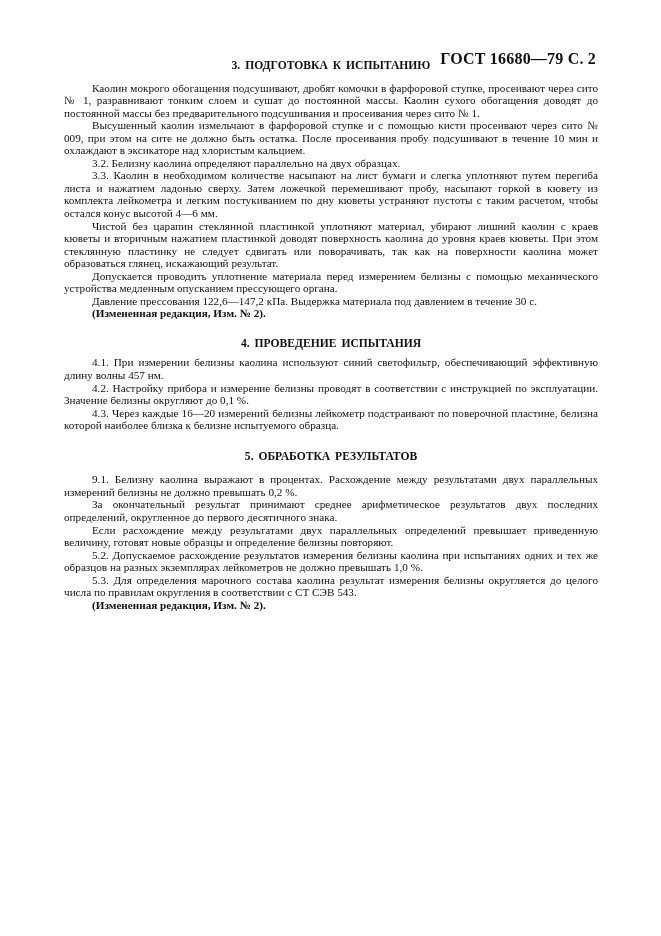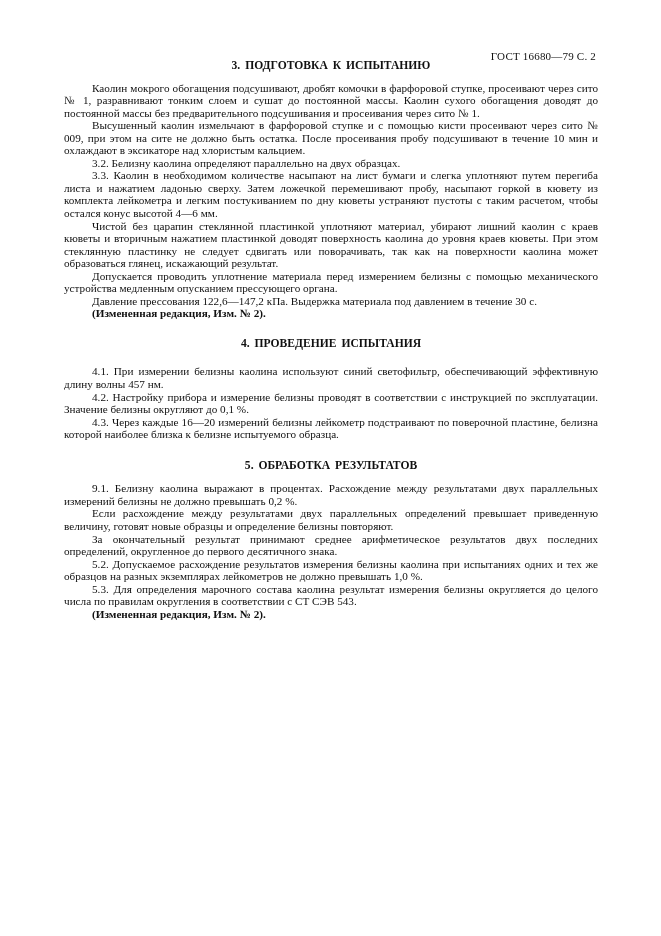--- a/index.html
+++ b/index.html
@@ -12,42 +12,42 @@
       height: 936px;
       position: relative;
       overflow: hidden;
       font-family: "Liberation Serif", "DejaVu Serif", serif;
       color: #111111;
     }
     .page-header {
       position: absolute;
       top: 50px;
       right: 65px;
-      font-weight: normal;
-      font-size: 11px;
+      font-weight: bold;
+      font-size: 16px;
       letter-spacing: 0.2px;
     }
     .content {
       position: absolute;
       top: 60px;
       left: 64px;
       width: 534px;
       font-size: 11.2px;
       line-height: 12.55px;
     }
     .section-title {
       text-align: center;
       font-weight: bold;
       font-size: 11.6px;
       margin: 0;
       padding: 0;
       word-spacing: 2px;
     }
     .s3-title { margin-bottom: 9px; }
-    .s4-title { margin-top: 18px; margin-bottom: 15px; }
+    .s4-title { margin-top: 18px; margin-bottom: 6px; }
     .s5-title { margin-top: 19px; margin-bottom: 10px; }
     .para {
       margin: 0;
       text-indent: 28px;
       text-align: justify;
     }
     .para.bold {
       font-weight: bold;
     }
   </style>
@@ -73,20 +73,20 @@
   <section>
     <h2 class="section-title s4-title">4. ПРОВЕДЕНИЕ ИСПЫТАНИЯ</h2>
     <p class="para">4.1. При измерении белизны каолина используют синий светофильтр, обеспечивающий эффективную длину волны 457 нм.</p>
     <p class="para">4.2. Настройку прибора и измерение белизны проводят в соответствии с инструкцией по эксплуатации. Значение белизны округляют до 0,1 %.</p>
     <p class="para">4.3. Через каждые 16—20 измерений белизны лейкометр подстраивают по поверочной пластине, белизна которой наиболее близка к белизне испытуемого образца.</p>
   </section>
 
   <section>
     <h2 class="section-title s5-title">5. ОБРАБОТКА РЕЗУЛЬТАТОВ</h2>
     <p class="para">9.1. Белизну каолина выражают в процентах. Расхождение между результатами двух параллельных измерений белизны не должно превышать 0,2 %.</p>
+    <p class="para">За окончательный результат принимают среднее арифметическое результатов двух последних определений, округленное до первого десятичного знака.</p>
     <p class="para">Если расхождение между результатами двух параллельных определений превышает приведенную величину, готовят новые образцы и определение белизны повторяют.</p>
-    <p class="para">За окончательный результат принимают среднее арифметическое результатов двух последних определений, округленное до первого десятичного знака.</p>
     <p class="para">5.2. Допускаемое расхождение результатов измерения белизны каолина при испытаниях одних и тех же образцов на разных экземплярах лейкометров не должно превышать 1,0 %.</p>
     <p class="para">5.3. Для определения марочного состава каолина результат измерения белизны округляется до целого числа по правилам округления в соответствии с СТ СЭВ 543.</p>
     <p class="para bold">(Измененная редакция, Изм. № 2).</p>
   </section>
 
 </div>
 
 </body></html>

